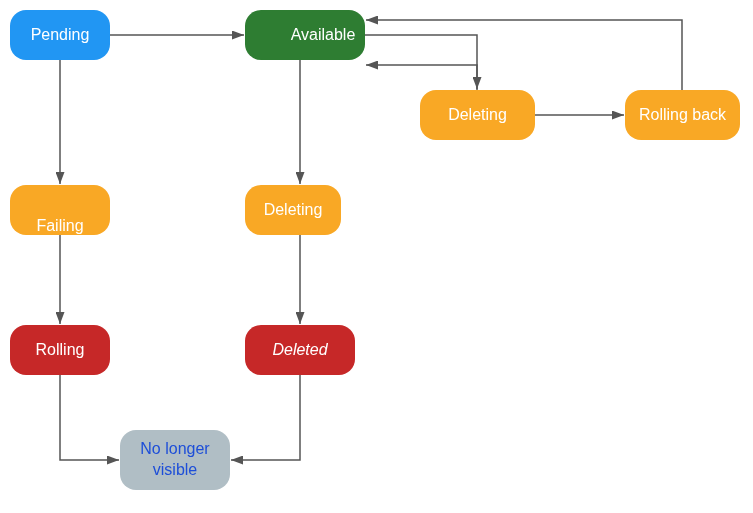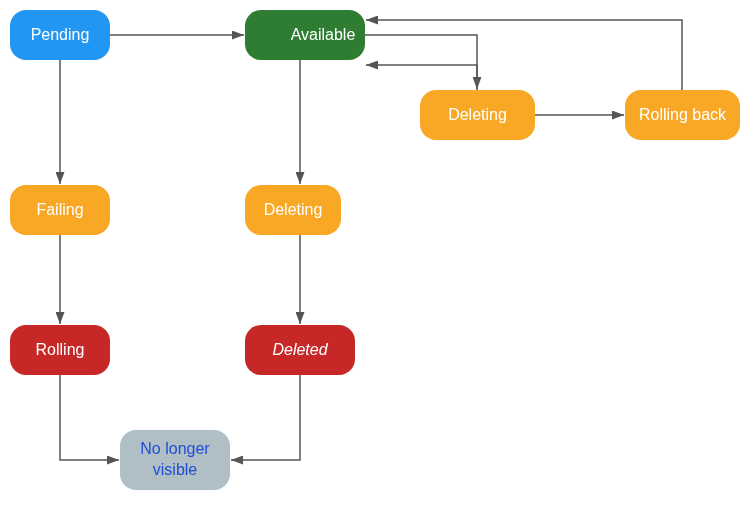--- a/index.html
+++ b/index.html
@@ -71,21 +71,21 @@
 </div>
 
 <div class="node" style="background:#F9A825; left:420px; top:90px; width:115px; height:50px;">
   <span>Deleting</span>
 </div>
 
 <div class="node" style="background:#F9A825; left:625px; top:90px; width:115px; height:50px;">
   <span>Rolling back</span>
 </div>
 
-<div class="node" style="background:#F9A825; left:10px; top:185px; width:100px; height:50px;">
+<div class="node" style="background:#F9A825; left:10px; top:185px; width:100px; height:50px;align-items:flex-end;">
   <span>Failing</span>
 </div>
 
 <div class="node" style="background:#F9A825; left:245px; top:185px; width:96px; height:50px;">
   <span>Deleting</span>
 </div>
 
 <div class="node" style="background:#C62828; left:10px; top:325px; width:100px; height:50px;">
   <span>Rolling</span>
 </div>

